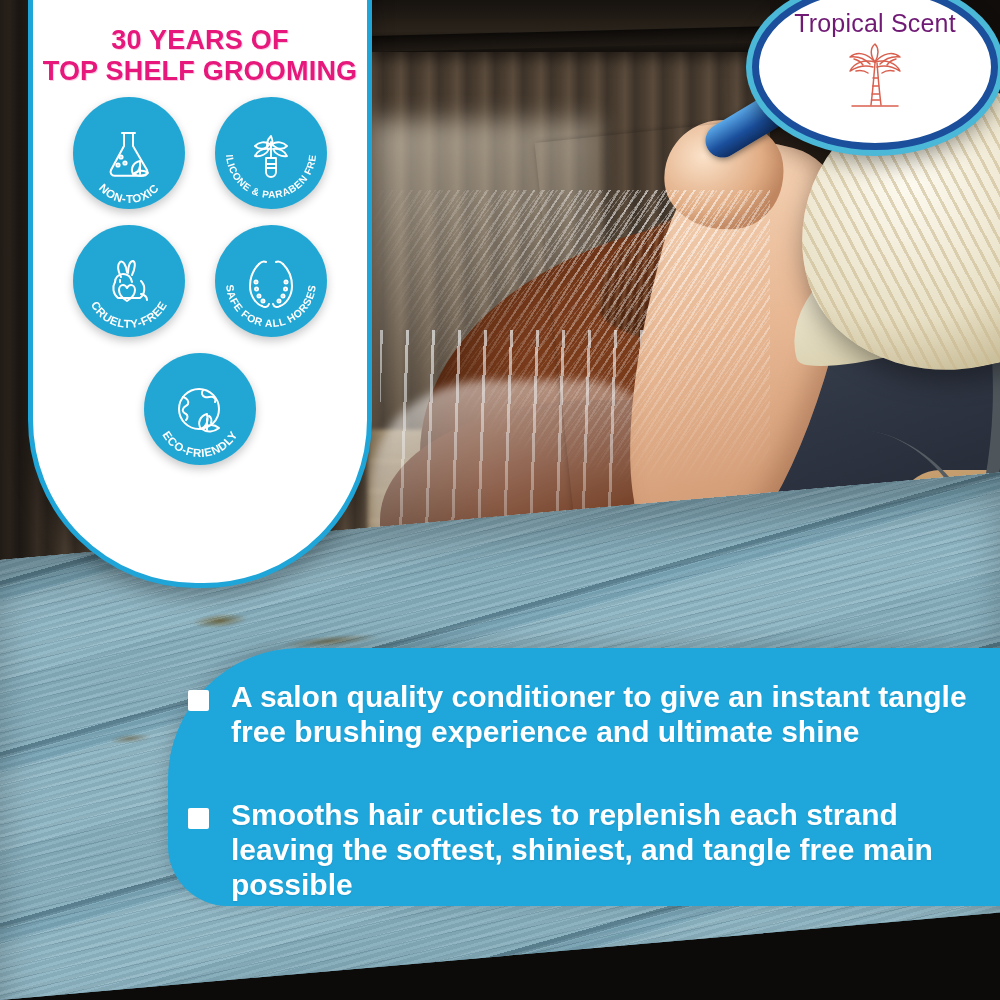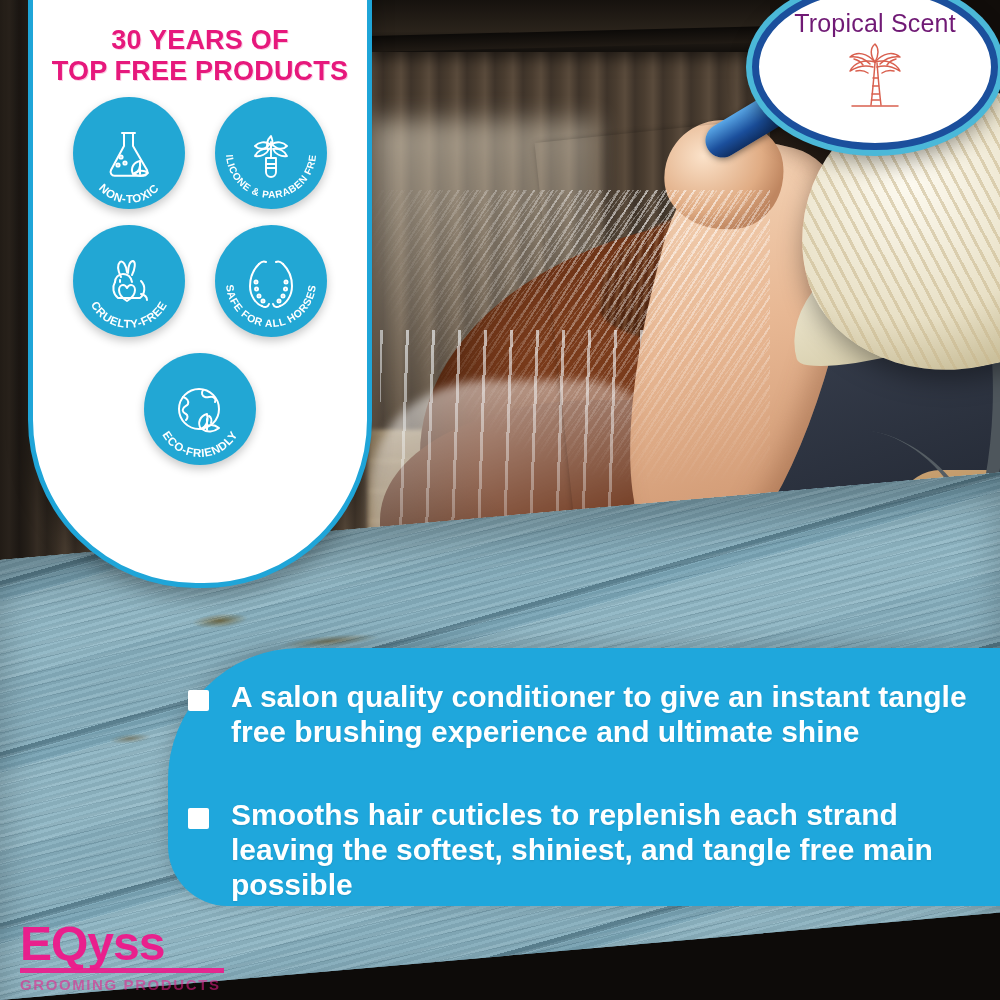--- a/index.html
+++ b/index.html
@@ -310,21 +310,21 @@
 
     <div class="deck"></div>
     <div class="deck-grain"></div>
     <div class="deck-rust"></div>
   </div>
 
   <div class="panel">
 
     <div class="headline">
       <div>30 YEARS OF</div>
-      <div>TOP FREE PRODUCTS</div>
+      <div>TOP SHELF GROOMING</div>
     </div>
 
     <div class="badges">
 
       <div class="badge-row">
 
         <div class="badge">
           <span class="glyph">
             <svg width="54" height="50" viewBox="0 0 54 50" fill="none" stroke="#ffffff" stroke-width="2" stroke-linecap="round" stroke-linejoin="round">
               <path d="M20 3h13M22 3v13L9 40a4 4 0 0 0 3.6 5.8h28.8A4 4 0 0 0 45 40L31 16V3"></path>
@@ -463,19 +463,14 @@
     <div class="bullet b2">
       <span class="sq"></span>
       <span>Smooths hair cuticles to replenish each strand leaving the softest, shiniest, and tangle free main possible</span>
     </div>
     <div class="bullet b1">
       <span class="sq"></span>
       <span>A salon quality conditioner to give an instant tangle free brushing experience and ultimate shine</span>
     </div>
   </div>
 
-  <div class="logo">
-    <div class="logo-word">EQyss</div>
-    <div class="logo-rule"></div>
-    <div class="logo-sub">GROOMING PRODUCTS</div>
-  </div>
 
 </div>
 
 </body></html>

